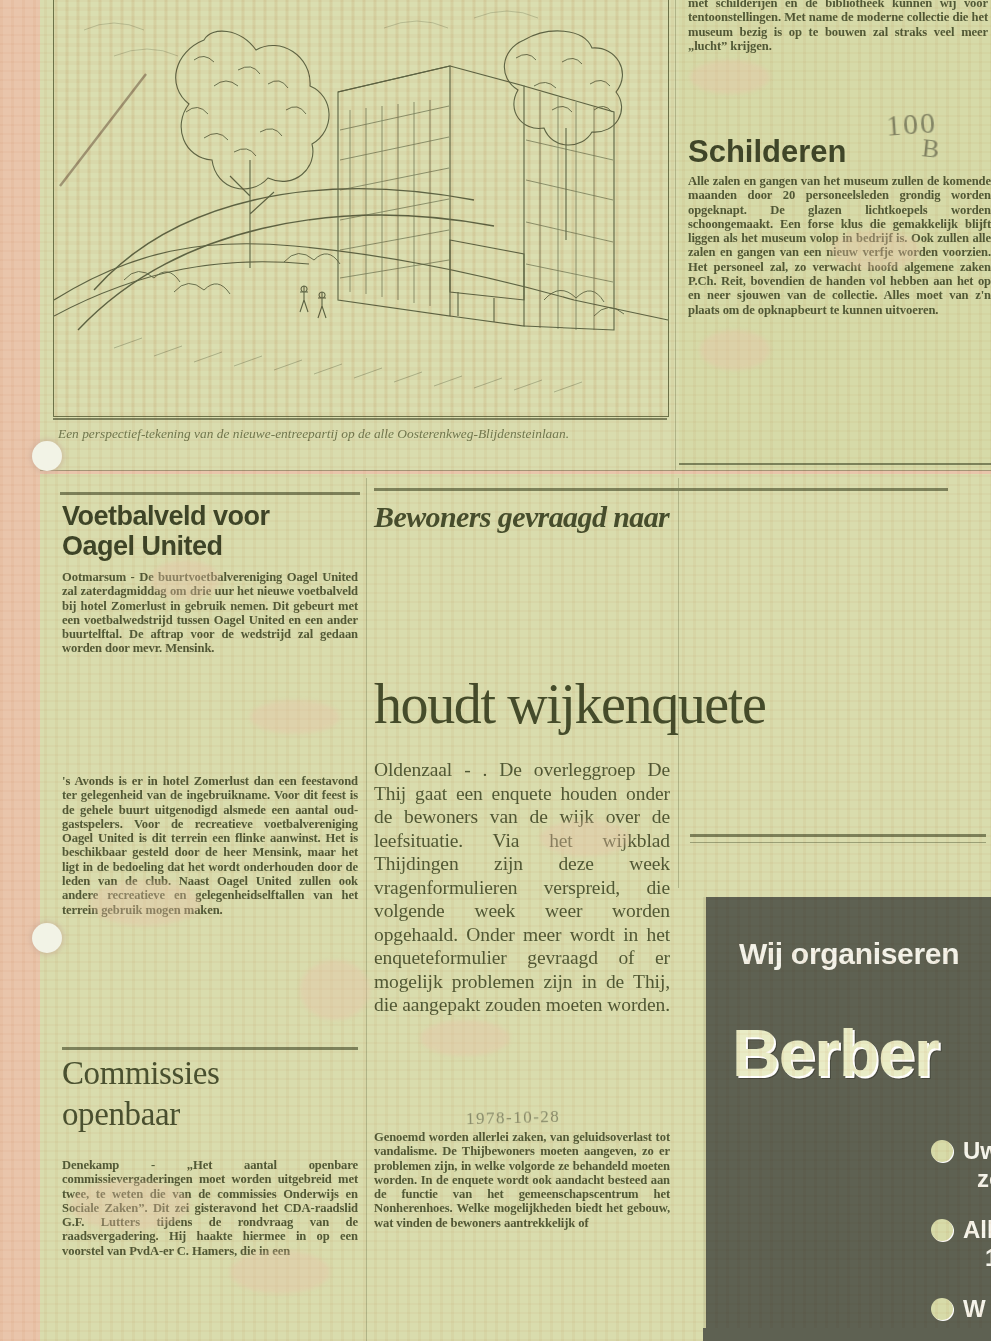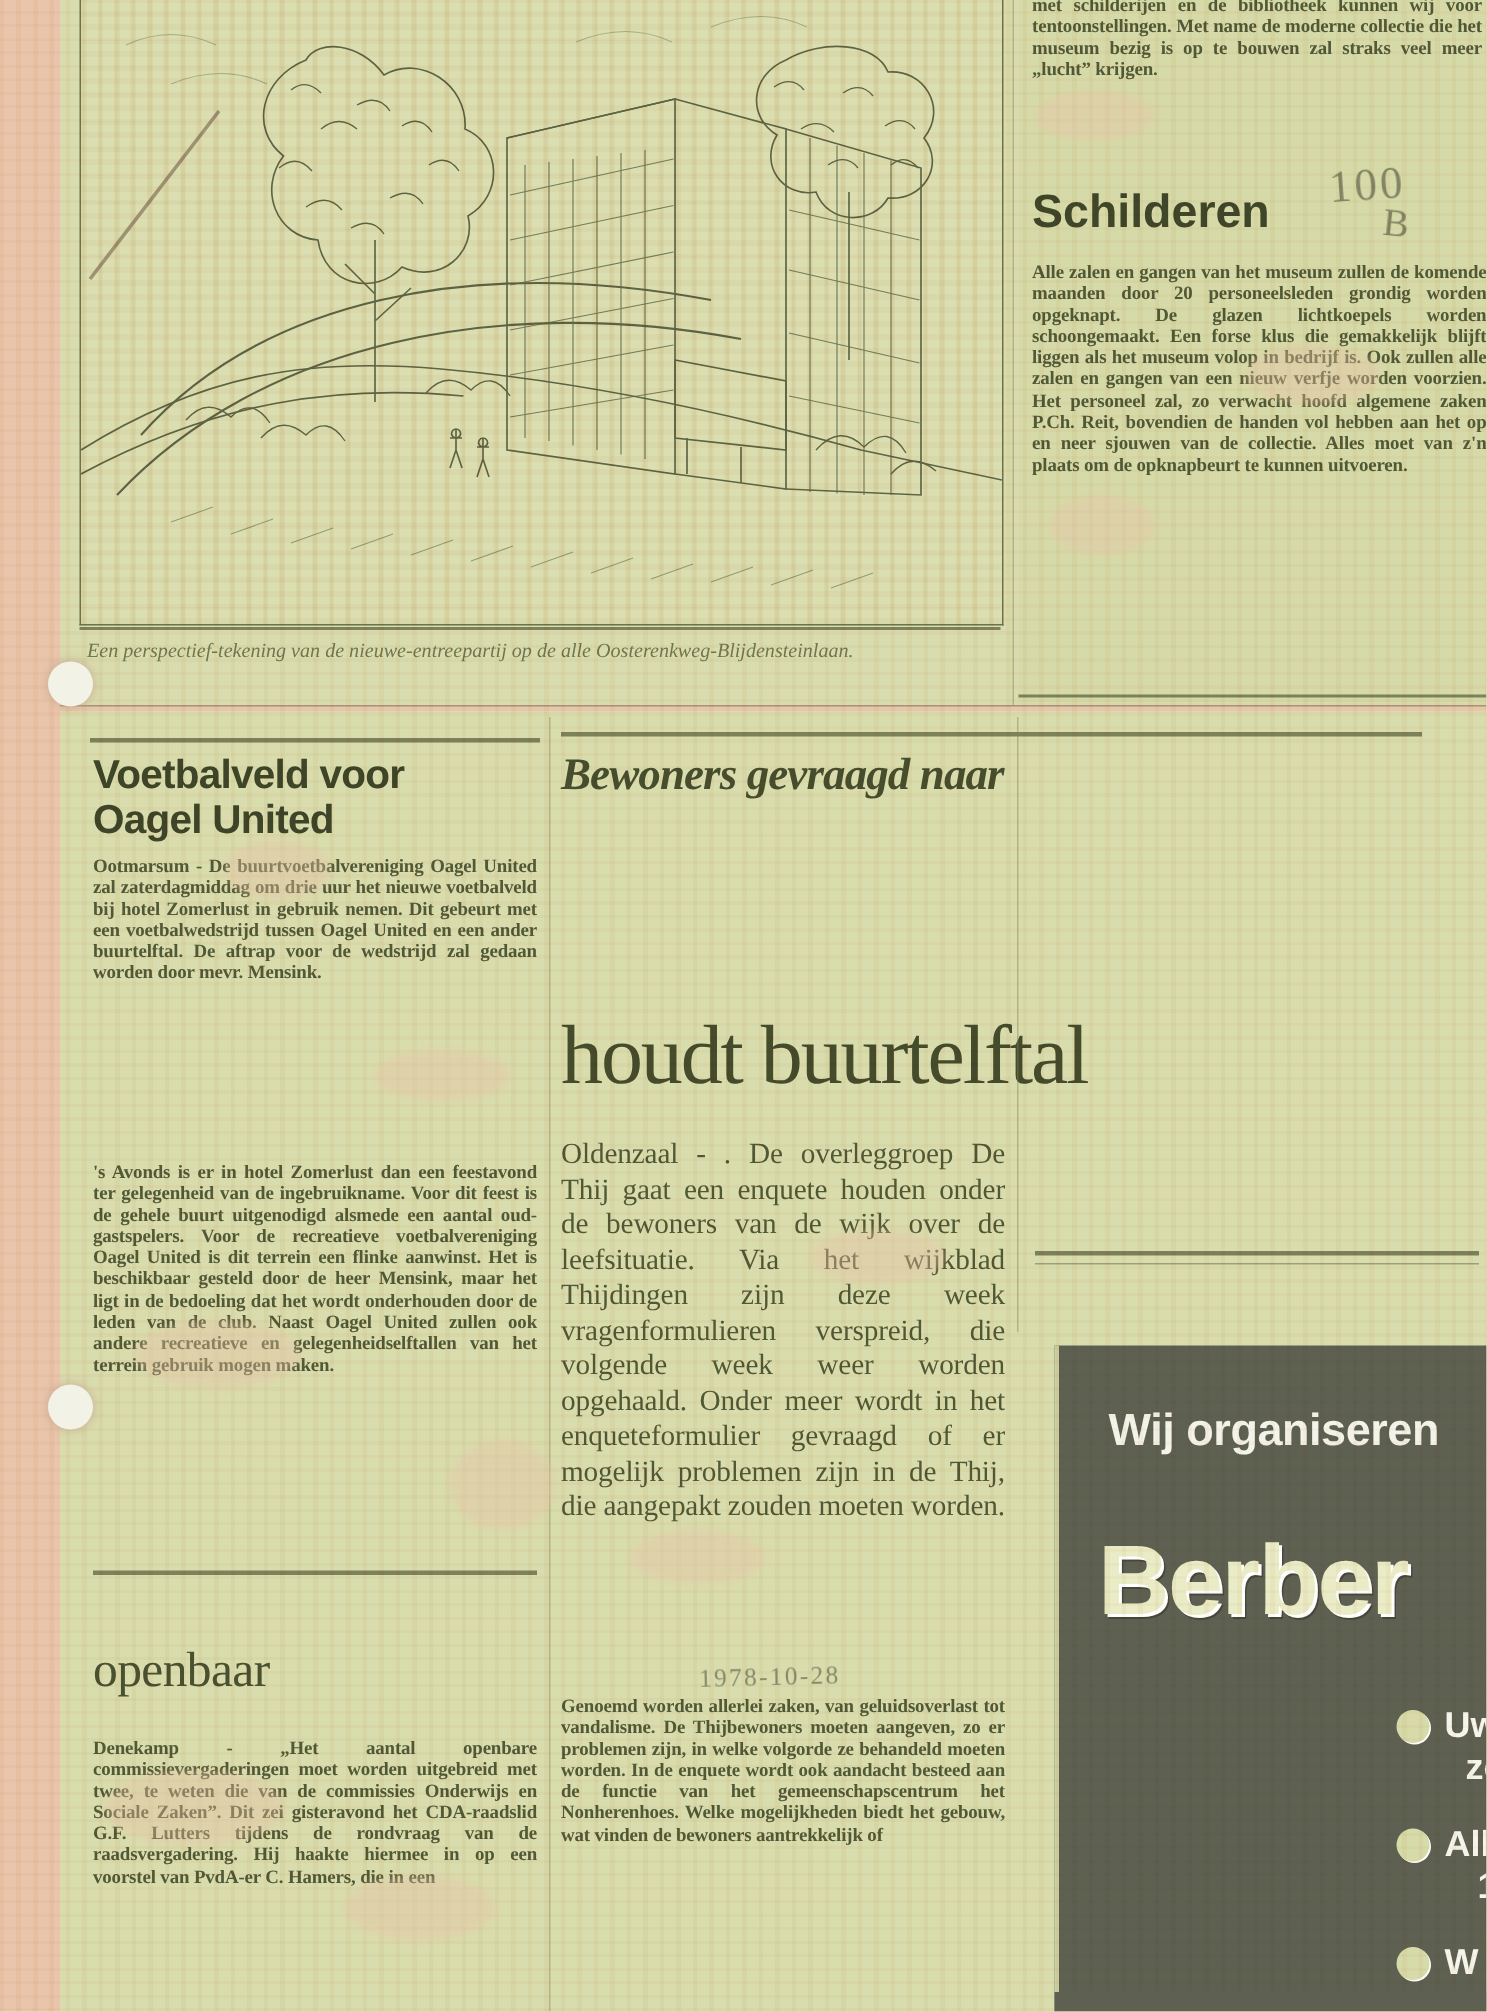--- a/index.html
+++ b/index.html
@@ -265,52 +265,53 @@
     <div class="grain"></div>
   </div>
 
   <div class="rule" style="left:53px;top:418px;width:614px;"></div>
   <div class="col caption" style="left:58px;top:426px;width:604px;">Een perspectief-tekening van de nieuwe-entreepartij op de alle Oosterenkweg-Blijdensteinlaan.</div>
 
   <div class="vrule" style="left:675px;top:0;height:470px;"></div>
 
   <div class="col body-txt" style="left:688px;top:-4px;width:300px;">met schilderijen en de bibliotheek kunnen wij voor tentoonstellingen. Met name de moderne collectie die het museum bezig is op te bouwen zal straks veel meer „lucht” krijgen.</div>
 
-  <div class="col hd-sect" style="left:688px;top:125px;width:300px;font-size:31px;">Schilderen</div>
+  <div class="col hd-sect" style="left:688px;top:136px;width:300px;font-size:31px;">Schilderen</div>
 
   <div class="col body-txt" style="left:688px;top:174px;width:303px;">Alle zalen en gangen van het museum zullen de komende maanden door 20 personeelsleden grondig worden opgeknapt. De glazen lichtkoepels worden schoongemaakt. Een forse klus die gemakkelijk blijft liggen als het museum volop in bedrijf is. Ook zullen alle zalen en gangen van een nieuw verfje worden voorzien. Het personeel zal, zo verwacht hoofd algemene zaken P.Ch. Reit, bovendien de handen vol hebben aan het op en neer sjouwen van de collectie. Alles moet van z'n plaats om de opknapbeurt te kunnen uitvoeren.</div>
 
   <div class="hand hand-100" style="left:886px;top:107px;">100</div>
   <div class="hand hand-b" style="left:922px;top:134px;transform:rotate(6deg);">B</div>
 
   <div class="rule" style="left:679px;top:463px;width:312px;height:2px;"></div>
   <div class="rule rule-thin" style="left:40px;top:470px;width:951px;"></div>
 
   <div class="rule" style="left:60px;top:492px;width:300px;height:3px;"></div>
 
   <div class="col hd-small" style="left:62px;top:503px;width:300px;">Voetbalveld voor</div>
   <div class="col hd-small" style="left:62px;top:533px;width:300px;">Oagel United</div>
 
   <div class="col body-txt" style="left:62px;top:570px;width:296px;">Ootmarsum - De buurtvoetbalvereniging Oagel United zal zaterdagmiddag om drie uur het nieuwe voetbalveld bij hotel Zomerlust in gebruik nemen. Dit gebeurt met een voetbalwedstrijd tussen Oagel United en een ander buurtelftal. De aftrap voor de wedstrijd zal gedaan worden door mevr. Mensink.</div>
 
   <div class="col body-txt" style="left:62px;top:774px;width:296px;">'s Avonds is er in hotel Zomerlust dan een feestavond ter gelegenheid van de ingebruikname. Voor dit feest is de gehele buurt uitgenodigd alsmede een aantal oud-gastspelers. Voor de recreatieve voetbalvereniging Oagel United is dit terrein een flinke aanwinst. Het is beschikbaar gesteld door de heer Mensink, maar het ligt in de bedoeling dat het wordt onderhouden door de leden van de club. Naast Oagel United zullen ook andere recreatieve en gelegenheidselftallen van het terrein gebruik mogen maken.</div>
 
   <div class="rule" style="left:62px;top:1047px;width:296px;height:3px;"></div>
 
+  <div class="col hd-serif" style="left:62px;top:1057px;width:300px;">Commissies</div>
   <div class="col hd-serif" style="left:62px;top:1098px;width:300px;">openbaar</div>
 
   <div class="col body-txt" style="left:62px;top:1158px;width:296px;">Denekamp - „Het aantal openbare commissievergaderingen moet worden uitgebreid met twee, te weten die van de commissies Onderwijs en Sociale Zaken”. Dit zei gisteravond het CDA-raadslid G.F. Lutters tijdens de rondvraag van de raadsvergadering. Hij haakte hiermee in op een voorstel van PvdA-er C. Hamers, die in een</div>
 
   <div class="vrule" style="left:366px;top:478px;height:863px;"></div>
 
   <div class="rule" style="left:374px;top:488px;width:574px;height:3px;"></div>
 
   <div class="col hd-kicker" style="left:374px;top:500px;width:560px;">Bewoners gevraagd naar</div>
 
-  <div class="col hd-main" style="left:374px;top:676px;width:580px;">houdt buurtelftal</div>
+  <div class="col hd-main" style="left:374px;top:676px;width:580px;">houdt wijkenquete</div>
 
   <div class="col body-txt" style="left:374px;top:758px;width:296px;font-size:19.5px;line-height:23.5px;font-weight:normal;color:#4a5130;">Oldenzaal - . De overleggroep De Thij gaat een enquete houden onder de bewoners van de wijk over de leefsituatie. Via het wijkblad Thijdingen zijn deze week vragenformulieren verspreid, die volgende week weer worden opgehaald. Onder meer wordt in het enqueteformulier gevraagd of er mogelijk problemen zijn in de Thij, die aangepakt zouden moeten worden.</div>
 
   <div class="hand hand-date" style="left:466px;top:1108px;">1978-10-28</div>
 
   <div class="col body-txt" style="left:374px;top:1130px;width:296px;">Genoemd worden allerlei zaken, van geluidsoverlast tot vandalisme. De Thijbewoners moeten aangeven, zo er problemen zijn, in welke volgorde ze behandeld moeten worden. In de enquete wordt ook aandacht besteed aan de functie van het gemeenschapscentrum het Nonherenhoes. Welke mogelijkheden biedt het gebouw, wat vinden de bewoners aantrekkelijk of</div>
 
   <div class="vrule" style="left:678px;top:478px;height:410px;"></div>
 
 

